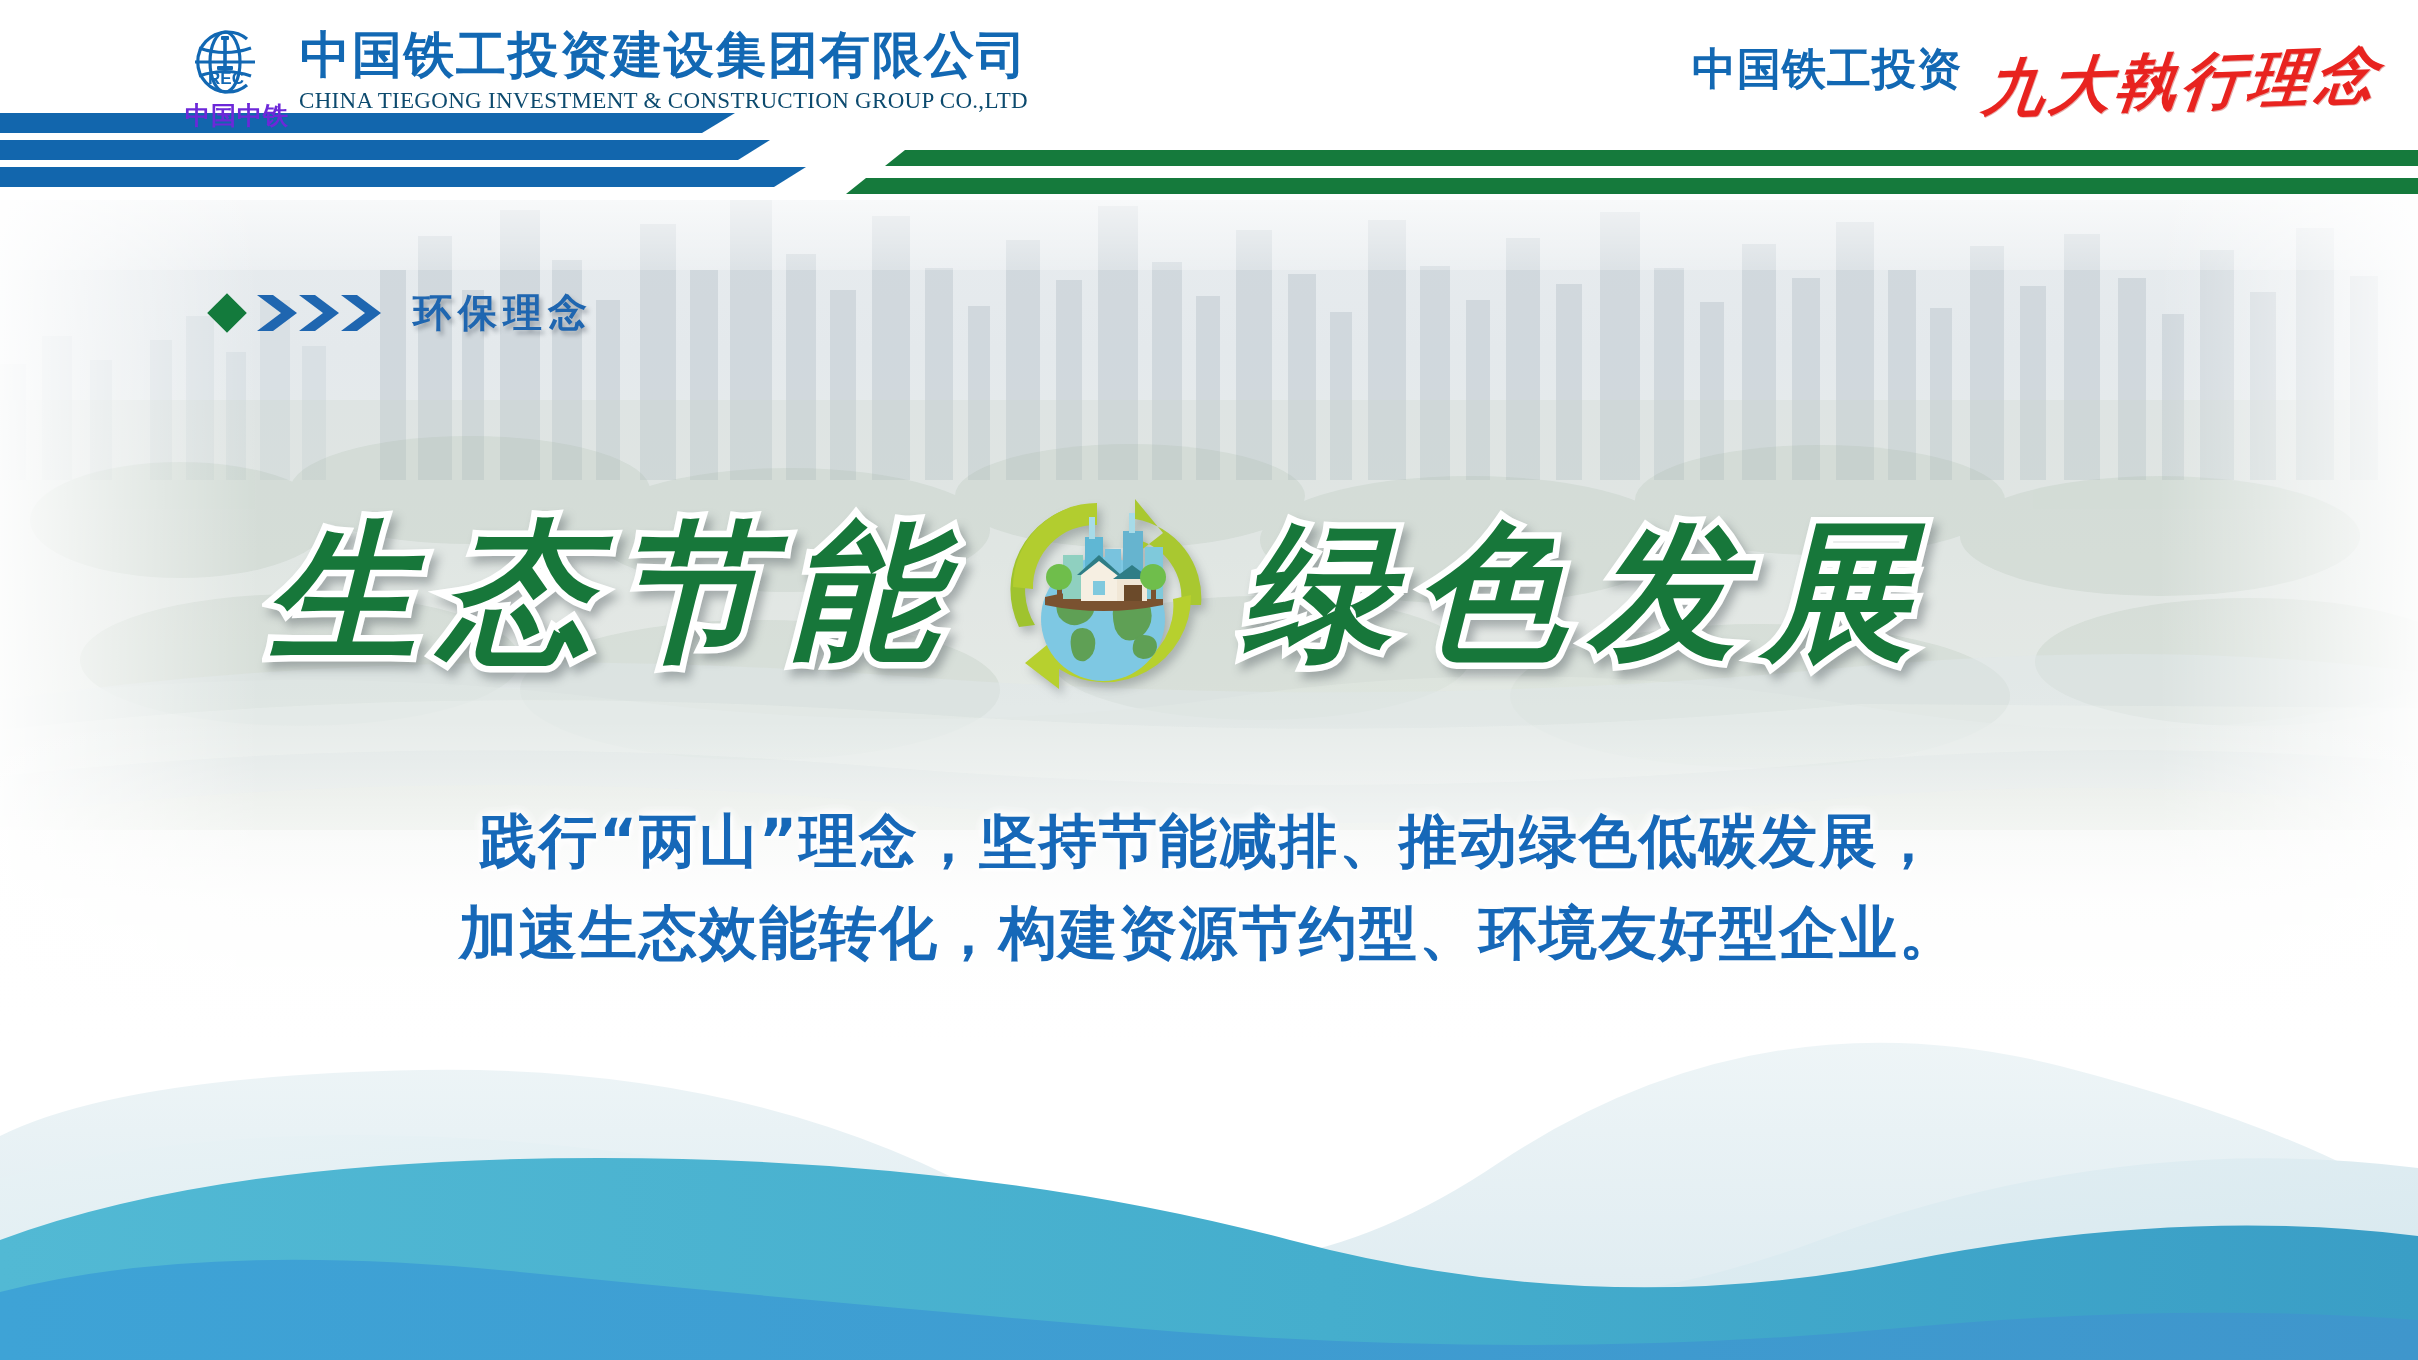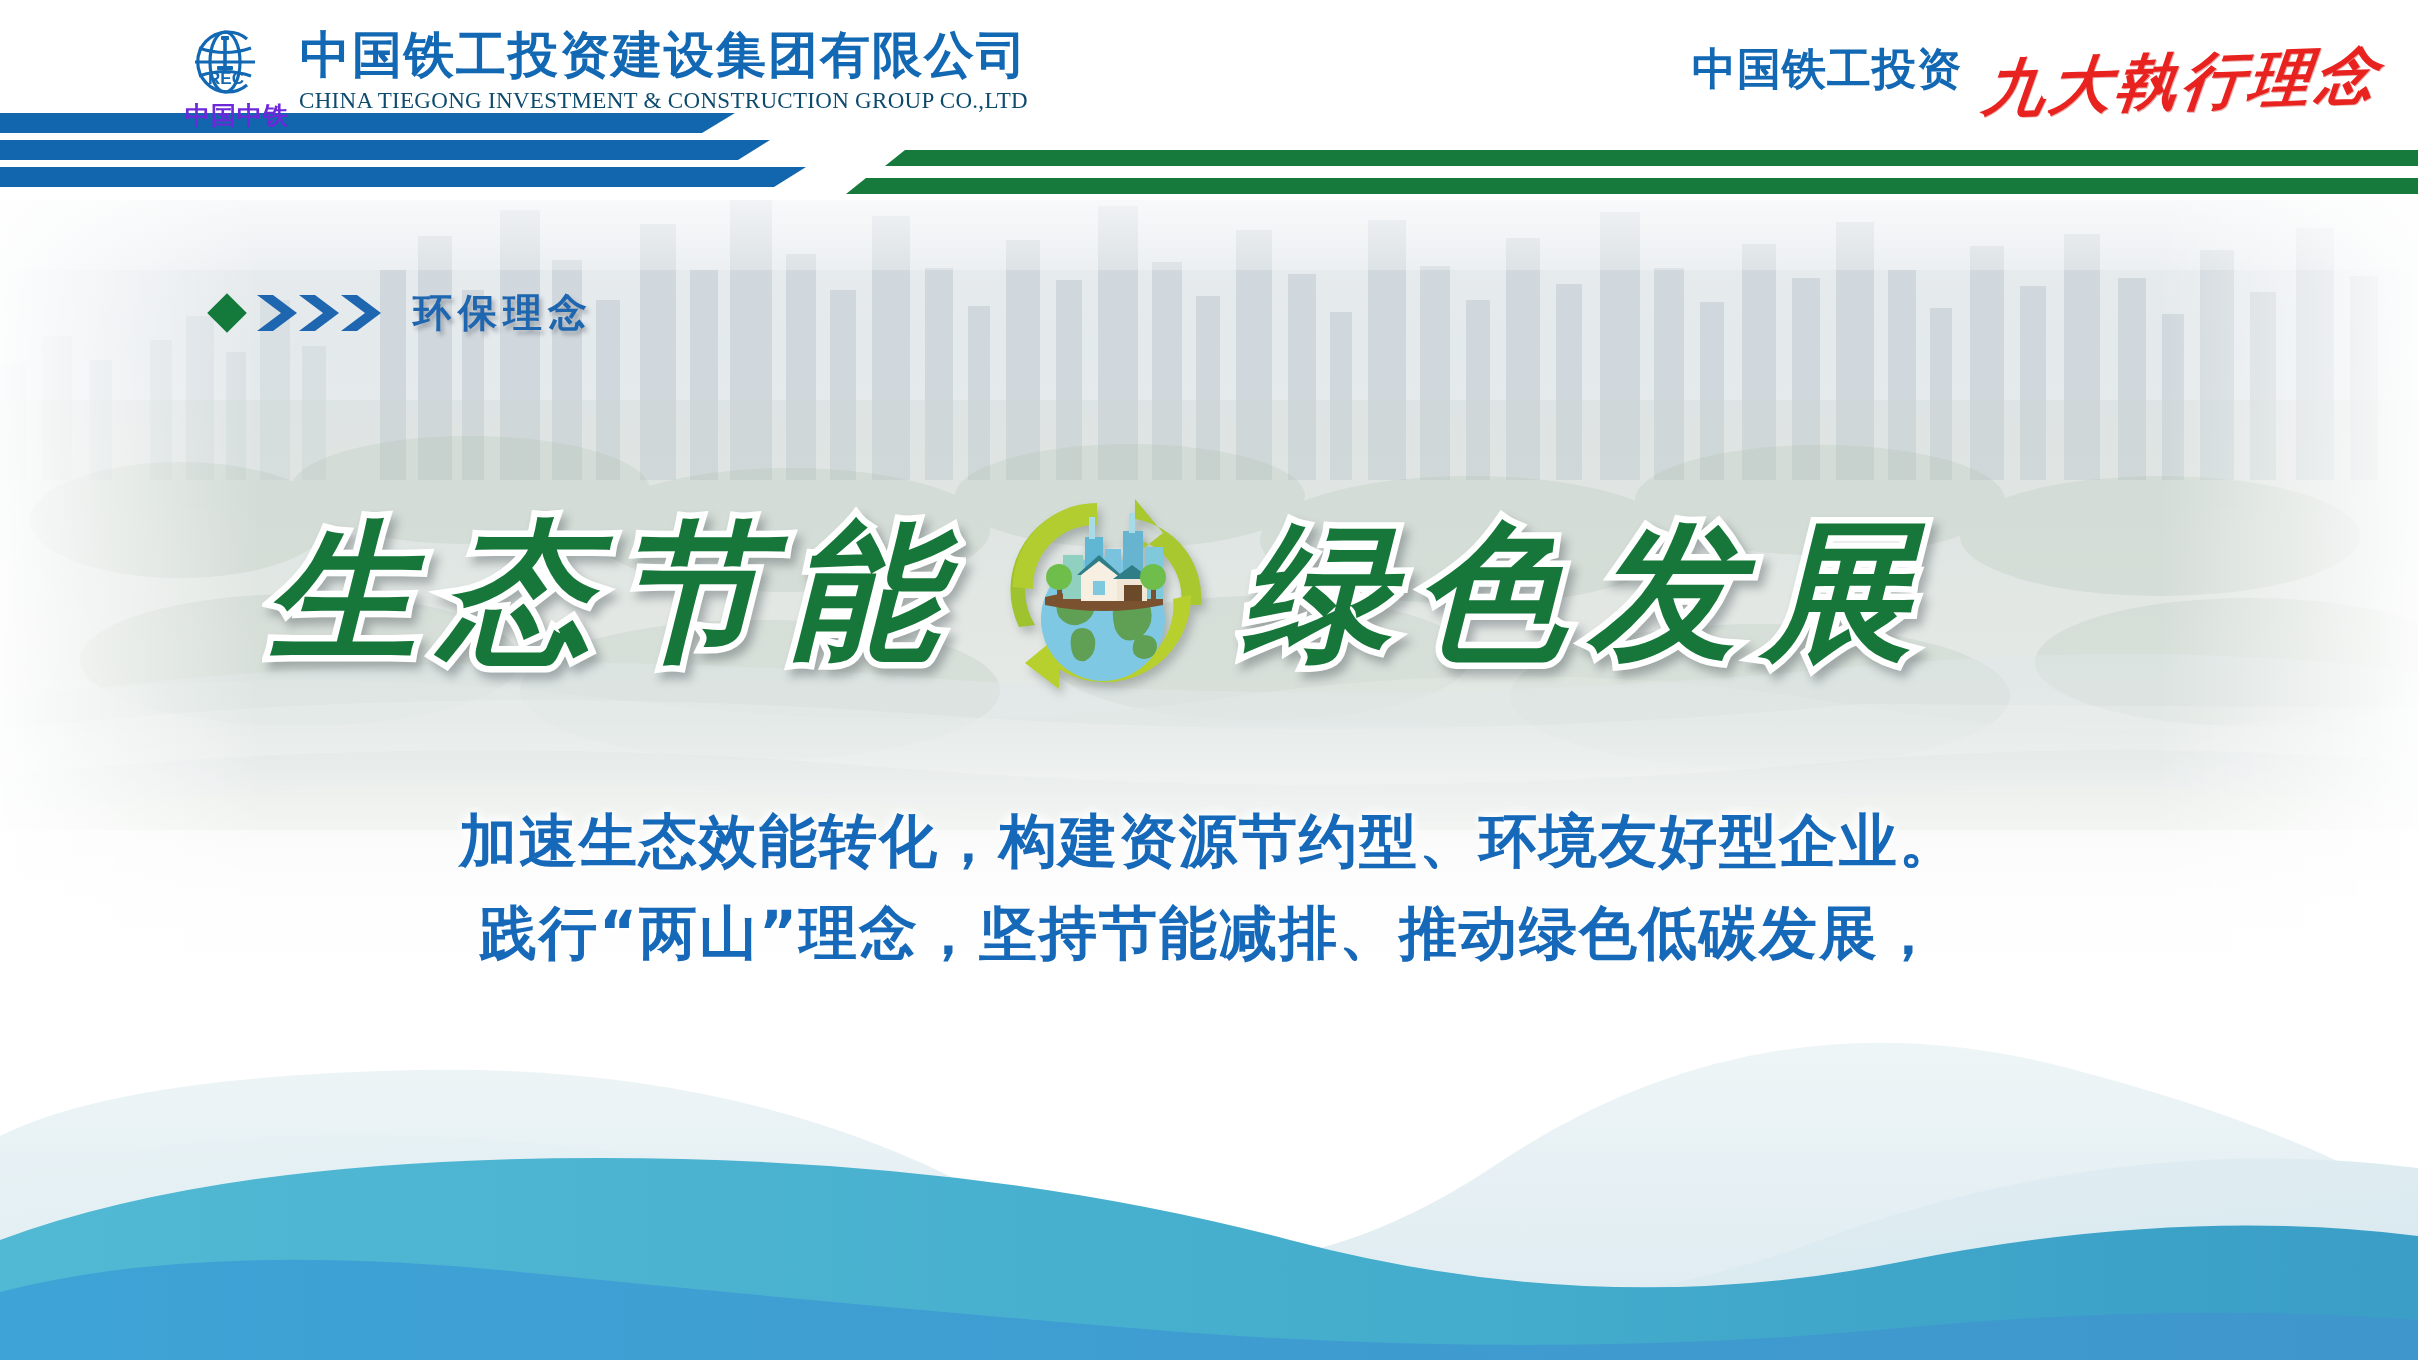--- a/index.html
+++ b/index.html
@@ -369,22 +369,22 @@
         <circle cx="74" cy="100" r="13" fill="#6fbe4b"></circle>
         <rect x="166" y="104" width="5" height="20" fill="#7a5230"></rect>
         <circle cx="168" cy="100" r="13" fill="#6fbe4b"></circle>
       </g>
     </svg>
 
     <div class="calli calli-right">绿色发展</div>
   </div>
 
   <div class="body-copy">
+    <div class="body-line">践行“两山”理念，坚持节能减排、推动绿色低碳发展，</div>
     <div class="body-line">加速生态效能转化，构建资源节约型、环境友好型企业。</div>
-    <div class="body-line">践行“两山”理念，坚持节能减排、推动绿色低碳发展，</div>
   </div>
 
   <svg class="waves" viewBox="0 0 2418 420" preserveAspectRatio="none">
     <defs>
       <linearGradient id="wPale" x1="0" y1="0" x2="0" y2="1">
         <stop offset="0%" stop-color="#eef5f7"></stop>
         <stop offset="100%" stop-color="#dceaf0"></stop>
       </linearGradient>
       <linearGradient id="wPale2" x1="0" y1="0" x2="1" y2="1">
         <stop offset="0%" stop-color="#e8f2f5"></stop>

